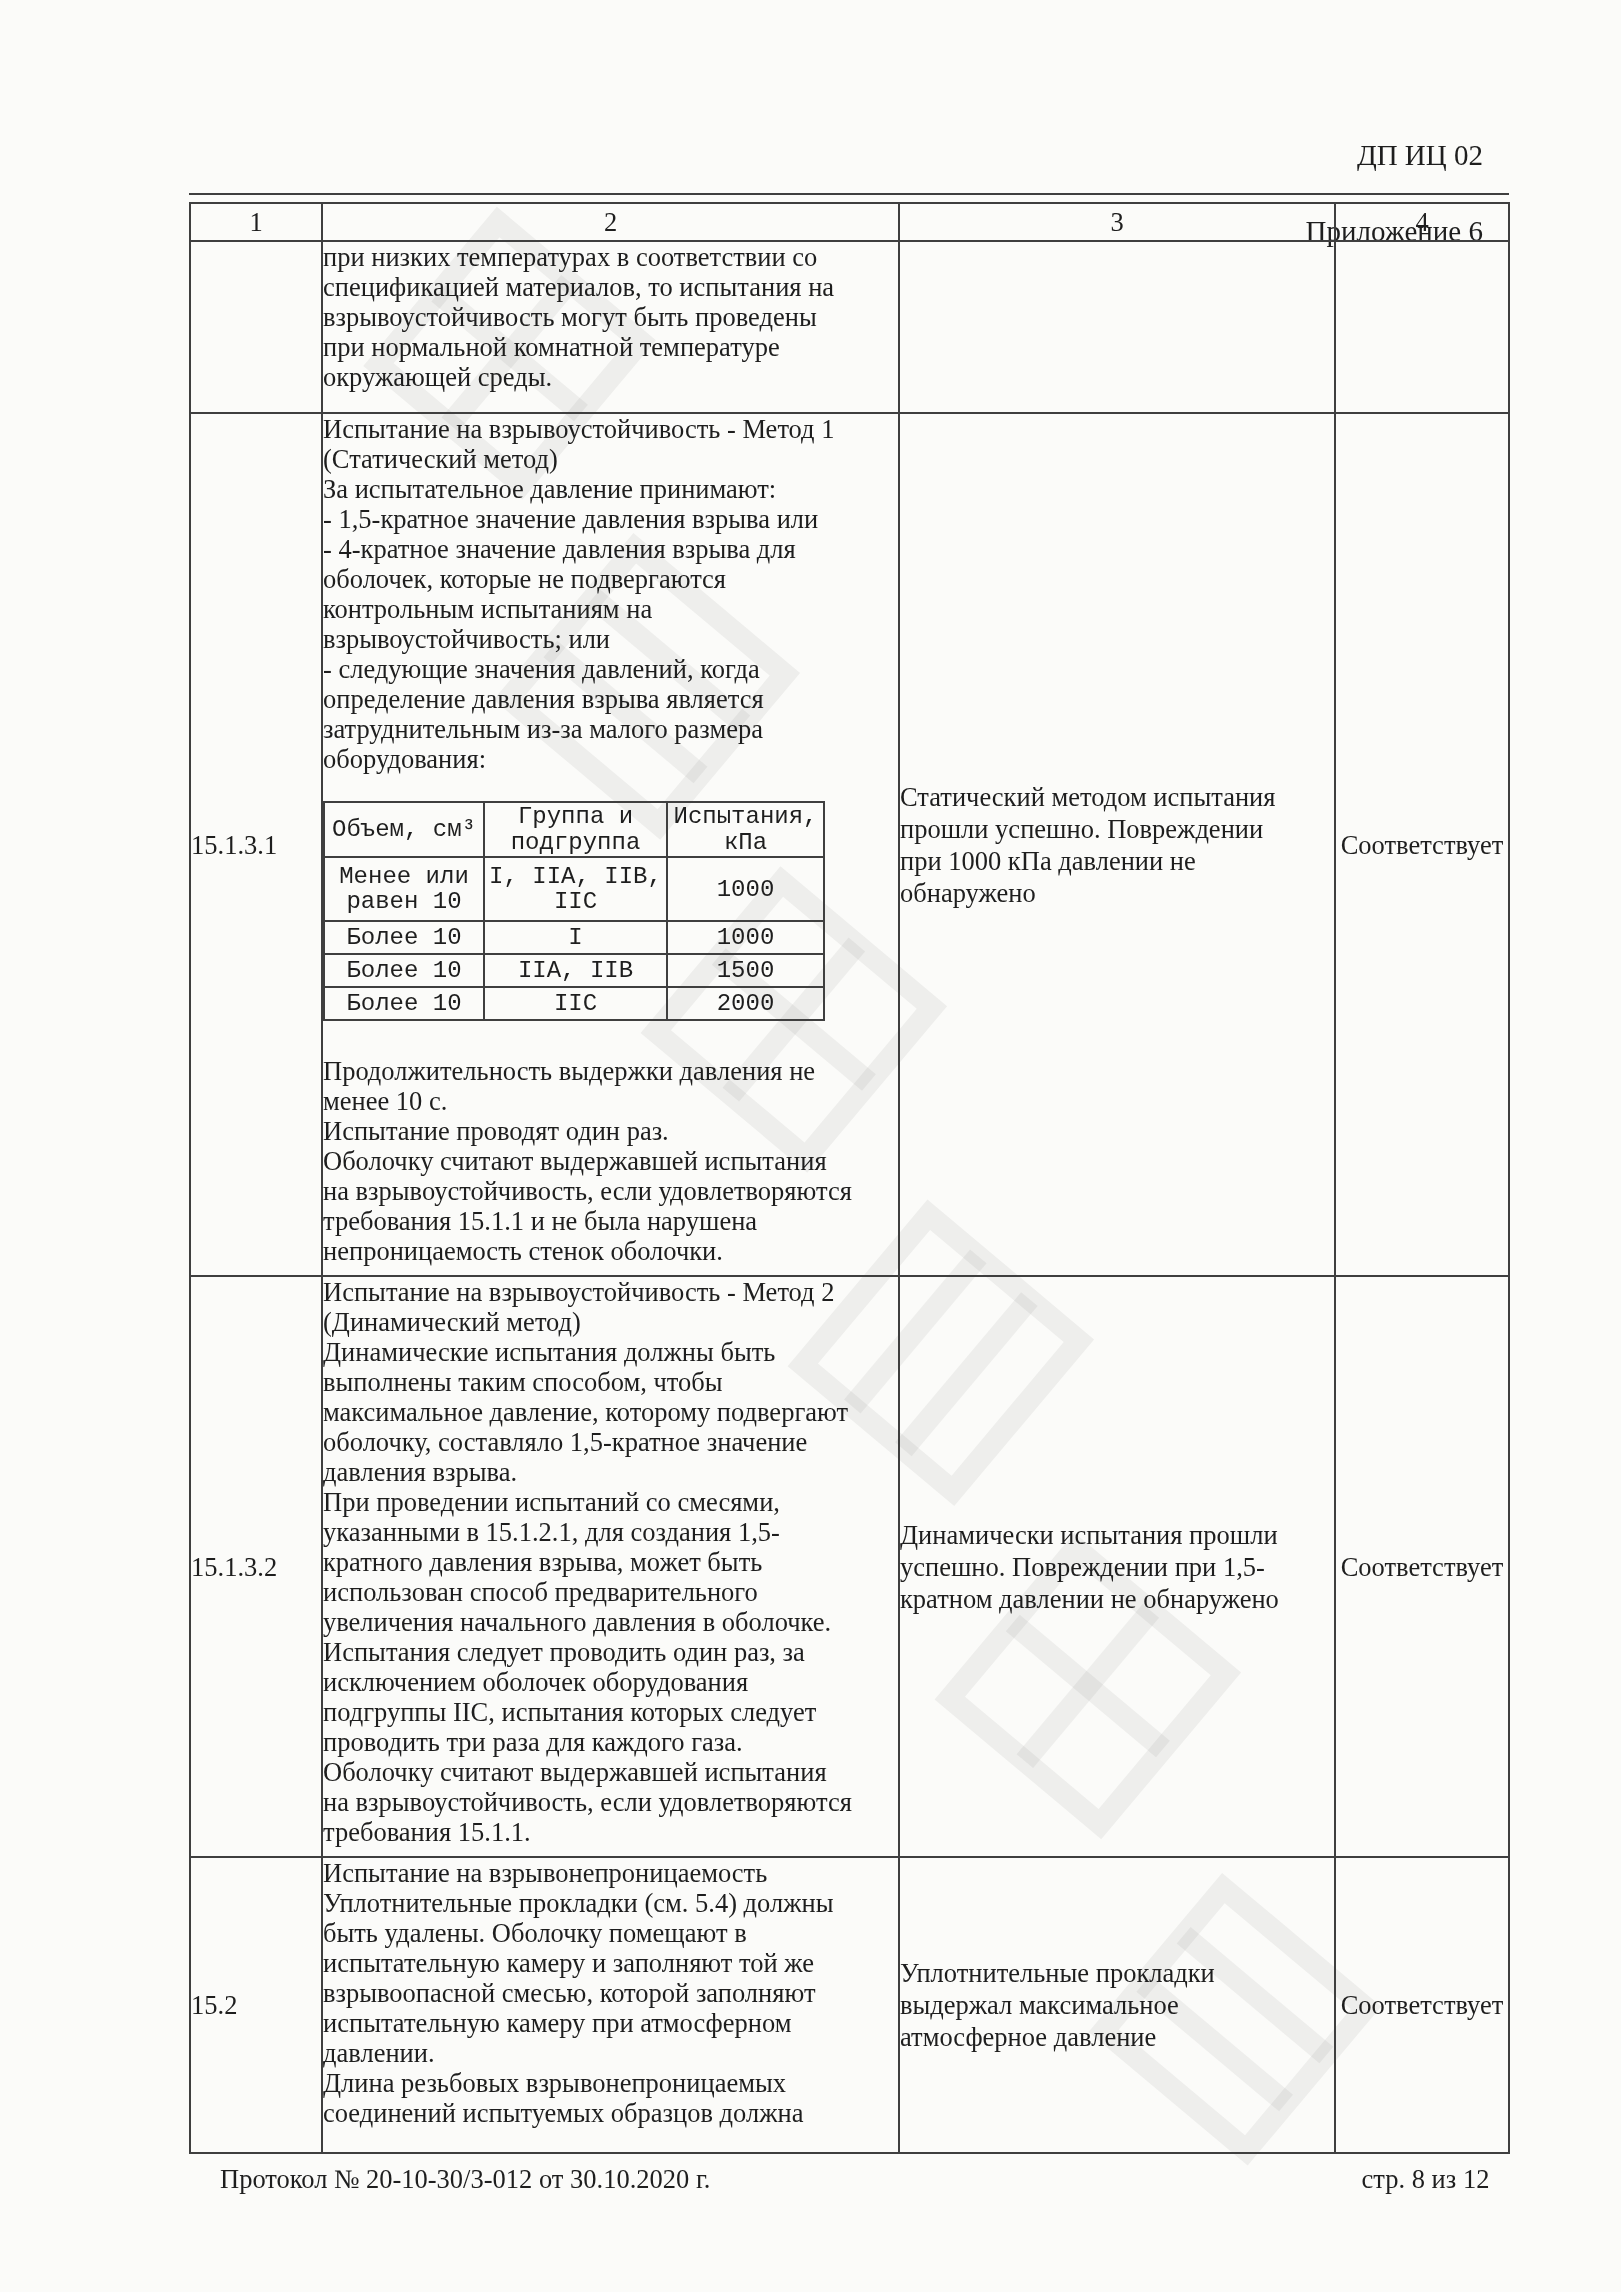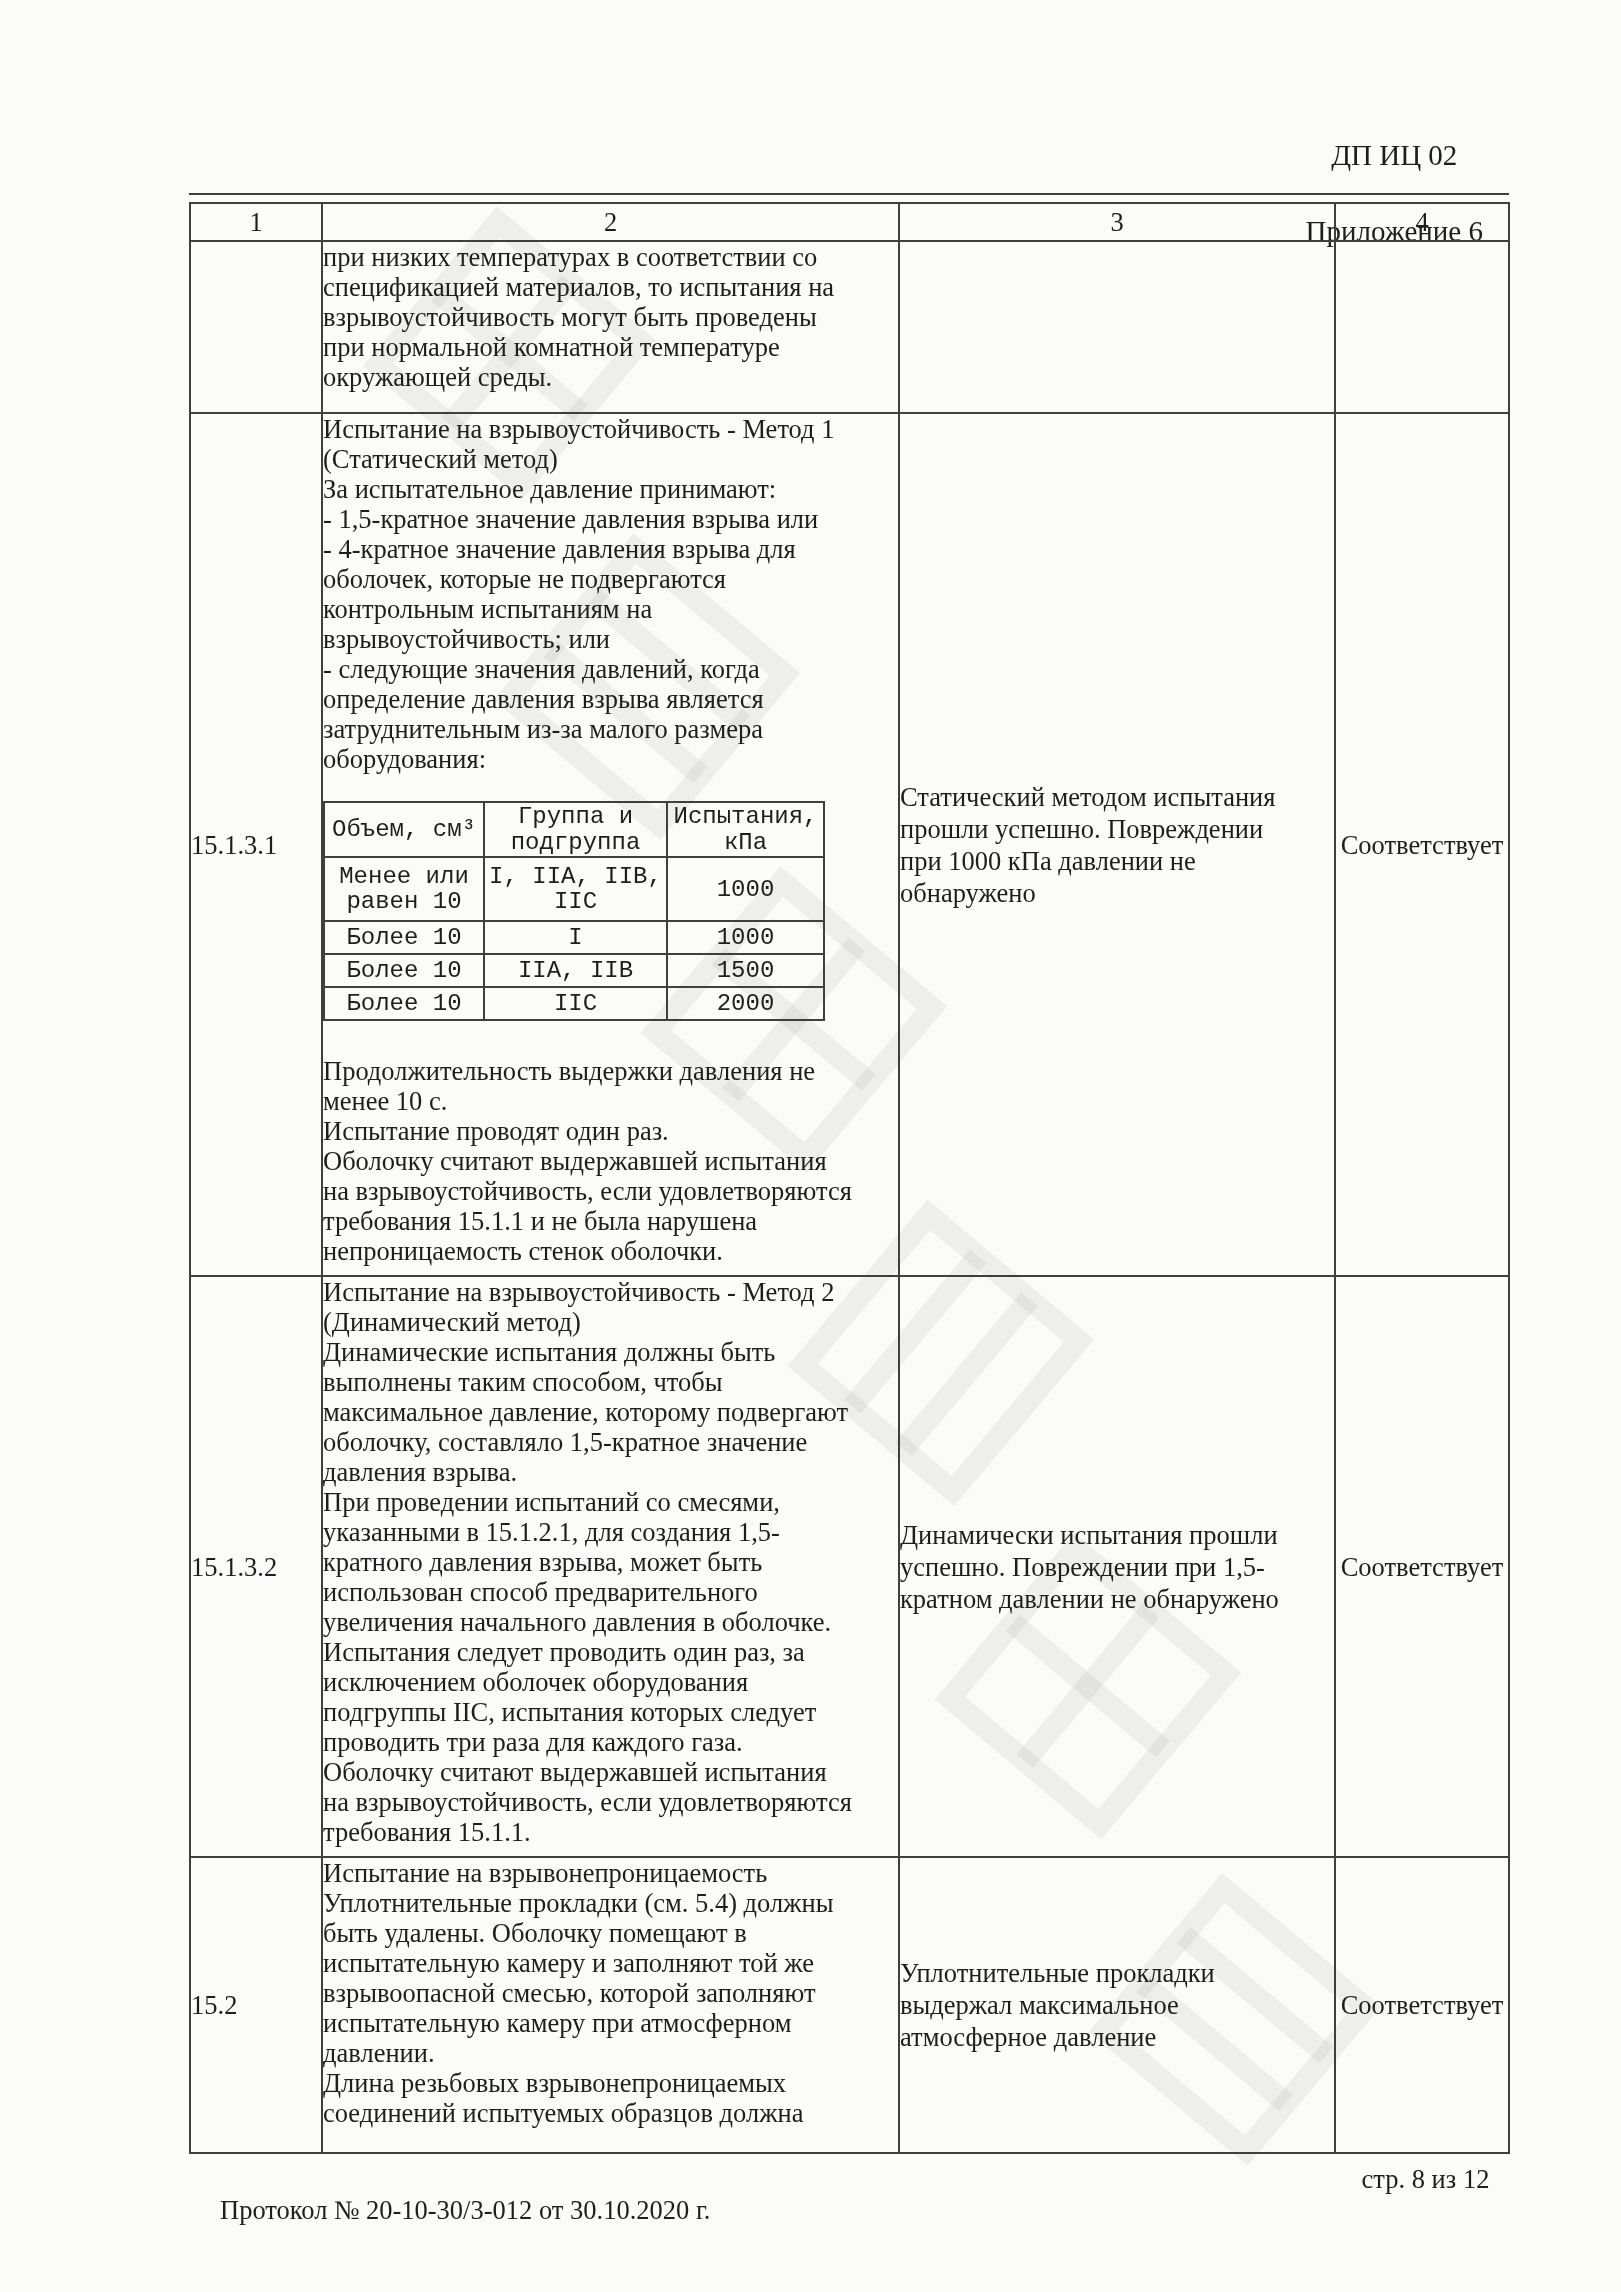--- a/index.html
+++ b/index.html
@@ -10,21 +10,21 @@
     background:#fbfbf9;
     font-family:"Liberation Serif","DejaVu Serif",serif;
     color:#1e1e1e;
     overflow:hidden;
   }
   
   .watermark{position:absolute;left:0;top:0;z-index:0;pointer-events:none;}
   
   .doc-header{
     position:absolute;top:98px;right:138px;z-index:2;
-    text-align:center;font-size:29px;line-height:38px;white-space:pre-line;
+    text-align:right;font-size:29px;line-height:38px;white-space:pre-line;
   }
   
   .pre-top-line{
     position:absolute;left:189px;top:193px;width:1320px;height:0;
     border-top:2px solid #3f3f3f;z-index:2;
   }
   .tbl-wrap{position:absolute;left:189px;top:202px;z-index:2;}
   table.main{
     border-collapse:collapse;table-layout:fixed;width:1320px;
     font-size:26.5px;line-height:30px;
@@ -47,21 +47,21 @@
   }
   table.inner td{
     border:2px solid #3f3f3f;text-align:center;vertical-align:middle;
     padding:1px 3.9px;white-space:pre-line;overflow:hidden;
   }
   
   .doc-footer{
     position:absolute;left:189px;top:2164px;width:1320px;z-index:2;
     font-size:26.5px;display:flex;justify-content:space-between;
   }
-  .doc-footer .left{margin-left:31px;margin-top:31px;}
+  .doc-footer .left{margin-left:31px;}
   .doc-footer .right{margin-right:19.6px;}
 </style>
 </head>
 <body>
 
 <div class="page">
 
   <svg class="watermark" width="1621" height="2293" viewBox="0 0 1654 2339" fill="none" stroke="#555" stroke-opacity="0.075" stroke-width="22">
     <g transform="translate(520,360) rotate(40)">
       <rect x="-95" y="-95" width="190" height="190"></rect>

